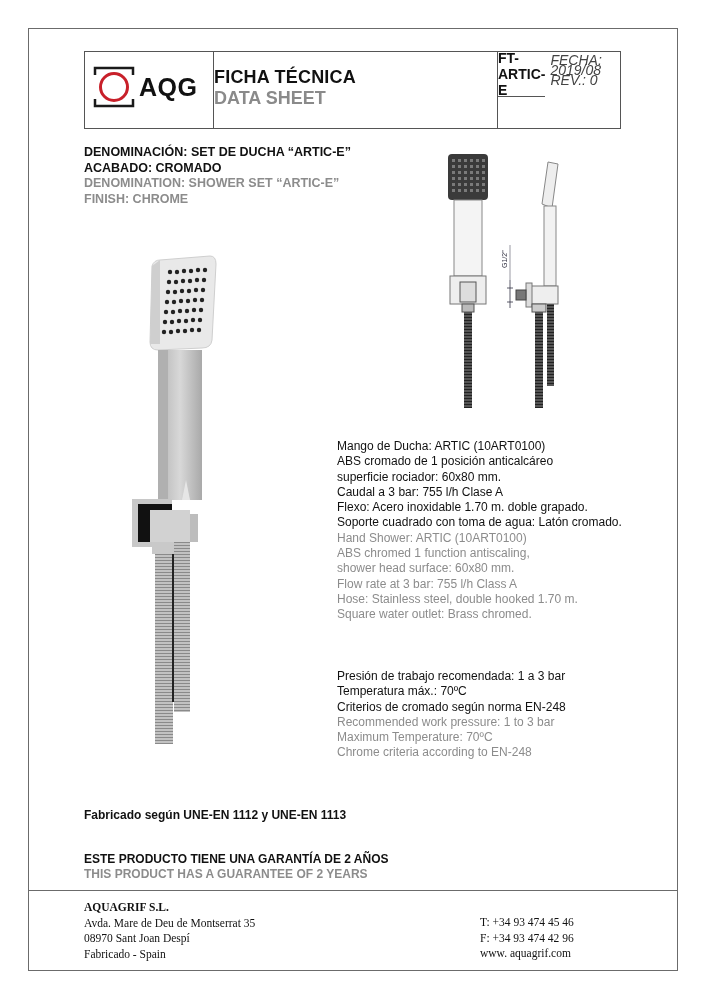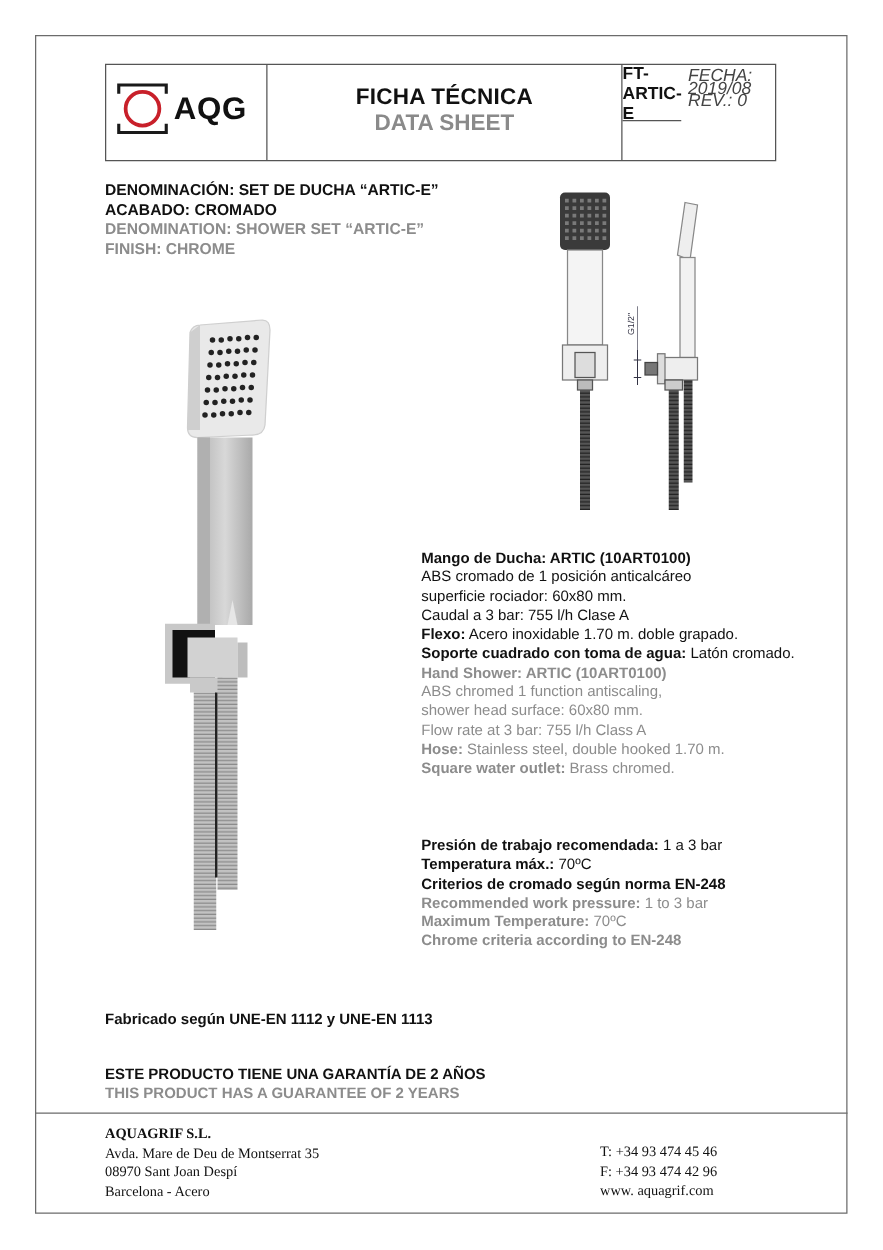--- a/index.html
+++ b/index.html
@@ -2,21 +2,21 @@
 <html><head>
 <meta charset="utf-8">
 <style>
   html, body { margin: 0; padding: 0; background: #ffffff; }
   body { width: 706px; height: 1000px; position: relative; overflow: hidden; font-family: "Liberation Sans", sans-serif; color: #111; }
   .page-border { position: absolute; left: 28px; top: 28px; width: 650px; height: 943px; border: 1.5px solid #6b6b6b; box-sizing: border-box; }
 
   
   .hdr { position: absolute; left: 84px; top: 51px; width: 537px; height: 78px; border: 1.5px solid #555; box-sizing: border-box; display: flex; }
   .hdr-logo { width: 129px; border-right: 1.5px solid #555; position: relative; box-sizing: border-box; }
-  .hdr-mid { width: 284px; border-right: 1.5px solid #555; box-sizing: border-box; text-align: center; }
+  .hdr-mid { width: 284px; border-right: 1.5px solid #555; box-sizing: border-box; }
   .hdr-right { flex: 1; display: flex; flex-direction: row; }
   .hdr-code { height: 45px; border-bottom: 1.5px solid #555; display: flex; align-items: center; justify-content: center; font-weight: bold; font-size: 14px; box-sizing: border-box; }
   .hdr-meta { padding: 3px 5px; font-size: 14px; color: #444; line-height: 10px; font-style: italic; }
   .title-es { font-weight: bold; font-size: 18px; margin-top: 15px; letter-spacing: 0.2px; }
   .title-en { font-weight: bold; font-size: 18px; color: #8a8a8a; margin-top: 0px; }
 
   .logo-wrap { position: absolute; left: 8px; top: 13px; display: flex; align-items: center; }
   .logo-text { font-weight: bold; font-size: 25px; margin-left: 4px; letter-spacing: 0.5px; color: #111; }
 
   
@@ -24,21 +24,21 @@
   .grey { color: #8c8c8c; }
 
   
   .img-main { position: absolute; left: 112px; top: 252px; width: 120px; height: 500px; }
   .img-tech { position: absolute; left: 440px; top: 150px; width: 150px; height: 260px; }
 
   
   .spec { position: absolute; left: 337px; top: 439px; font-size: 12px; line-height: 15.3px; width: 300px; }
   .spec p, .spec2 p { margin: 0; }
   .spec2 { position: absolute; left: 337px; top: 669px; font-size: 12px; line-height: 15.3px; width: 300px; }
-  b { font-weight: bold; }
+  b { font-weight: normal; }
 
   .norms { position: absolute; left: 84px; top: 808px; font-weight: bold; font-size: 12px; line-height: 15px; }
   .warranty { position: absolute; left: 84px; top: 852px; font-weight: bold; font-size: 12px; line-height: 15px; }
 
   .footer-line { position: absolute; left: 28px; width: 650px; top: 890px; border-top: 1.5px solid #6b6b6b; }
   .footer-left { position: absolute; left: 84px; top: 900px; font-family: "Liberation Serif", serif; font-size: 11.5px; line-height: 15.5px; color: #111; }
   .footer-right { position: absolute; left: 480px; top: 915px; font-family: "Liberation Serif", serif; font-size: 11.5px; line-height: 15.5px; text-align: left; width: 109px; color: #111; }
 </style>
 </head>
 <body>
@@ -254,19 +254,19 @@
 <div class="warranty">
   <div>ESTE PRODUCTO TIENE UNA GARANTÍA DE 2 AÑOS</div>
   <div class="grey">THIS PRODUCT HAS A GUARANTEE OF 2 YEARS</div>
 </div>
 
 <div class="footer-line"></div>
 <div class="footer-left">
   <div style="font-weight:bold">AQUAGRIF S.L.</div>
   <div>Avda. Mare de Deu de Montserrat 35</div>
   <div>08970 Sant Joan Despí</div>
-  <div>Barcelona - Acero</div>
+  <div>Fabricado - Spain</div>
 </div>
 <div class="footer-right">
   <div>T: +34 93 474 45 46</div>
   <div>F: +34 93 474 42 96</div>
   <div>www. aquagrif.com</div>
 </div>
 
 </body></html>

